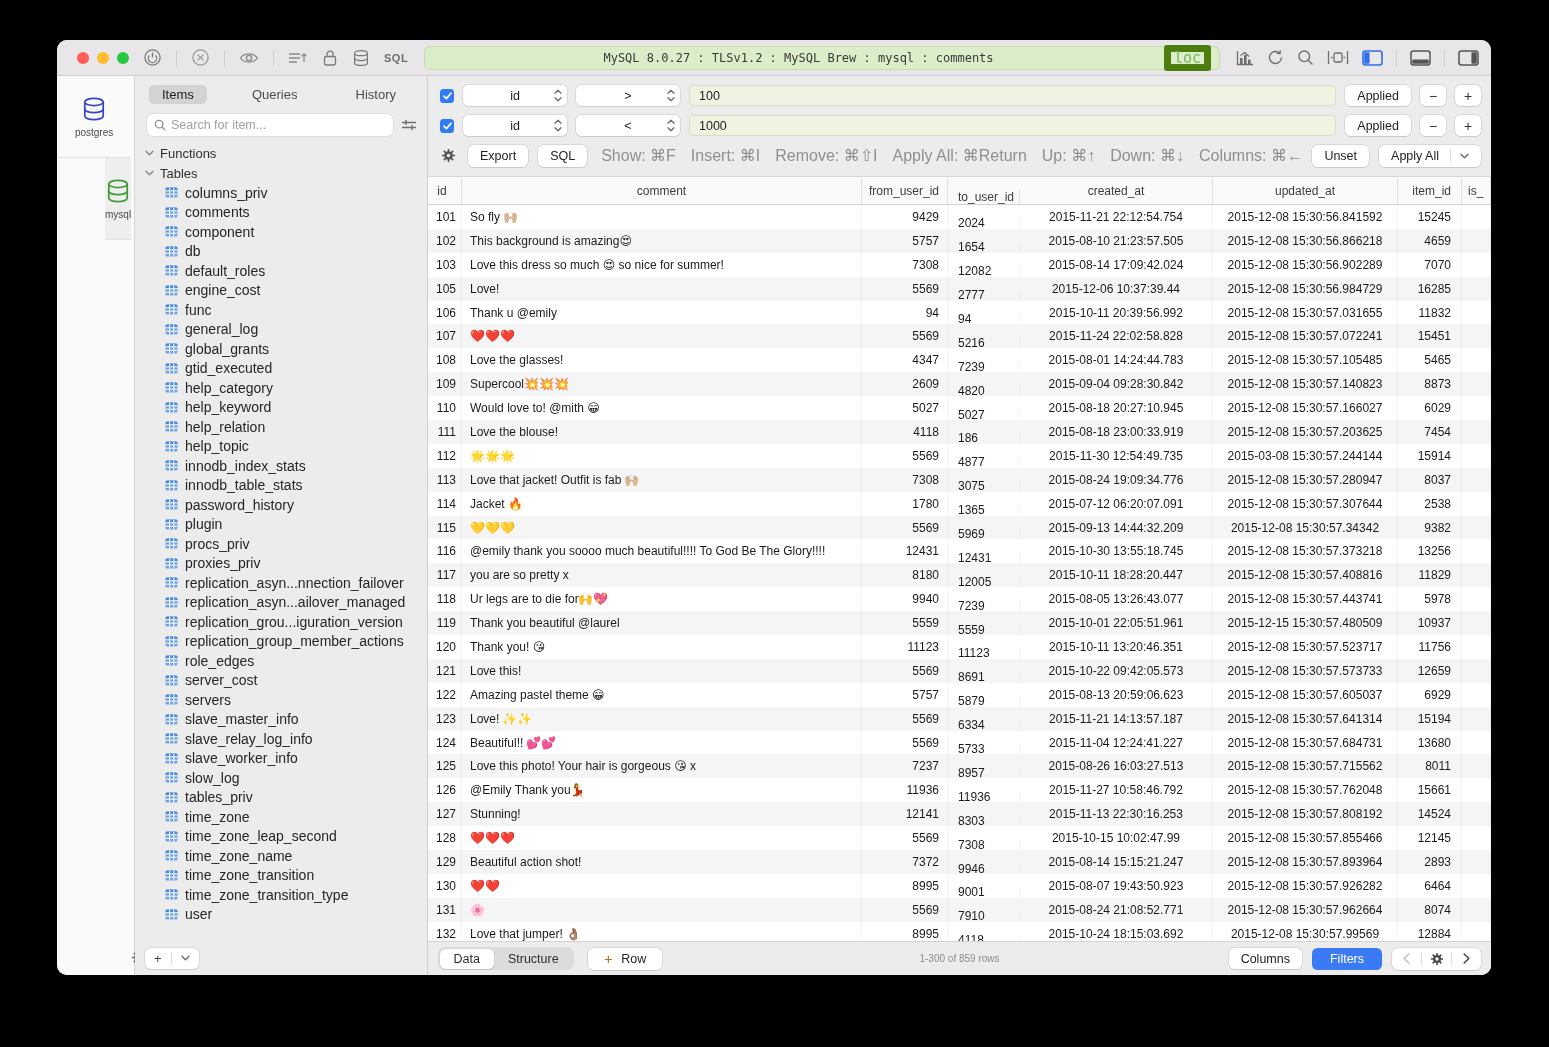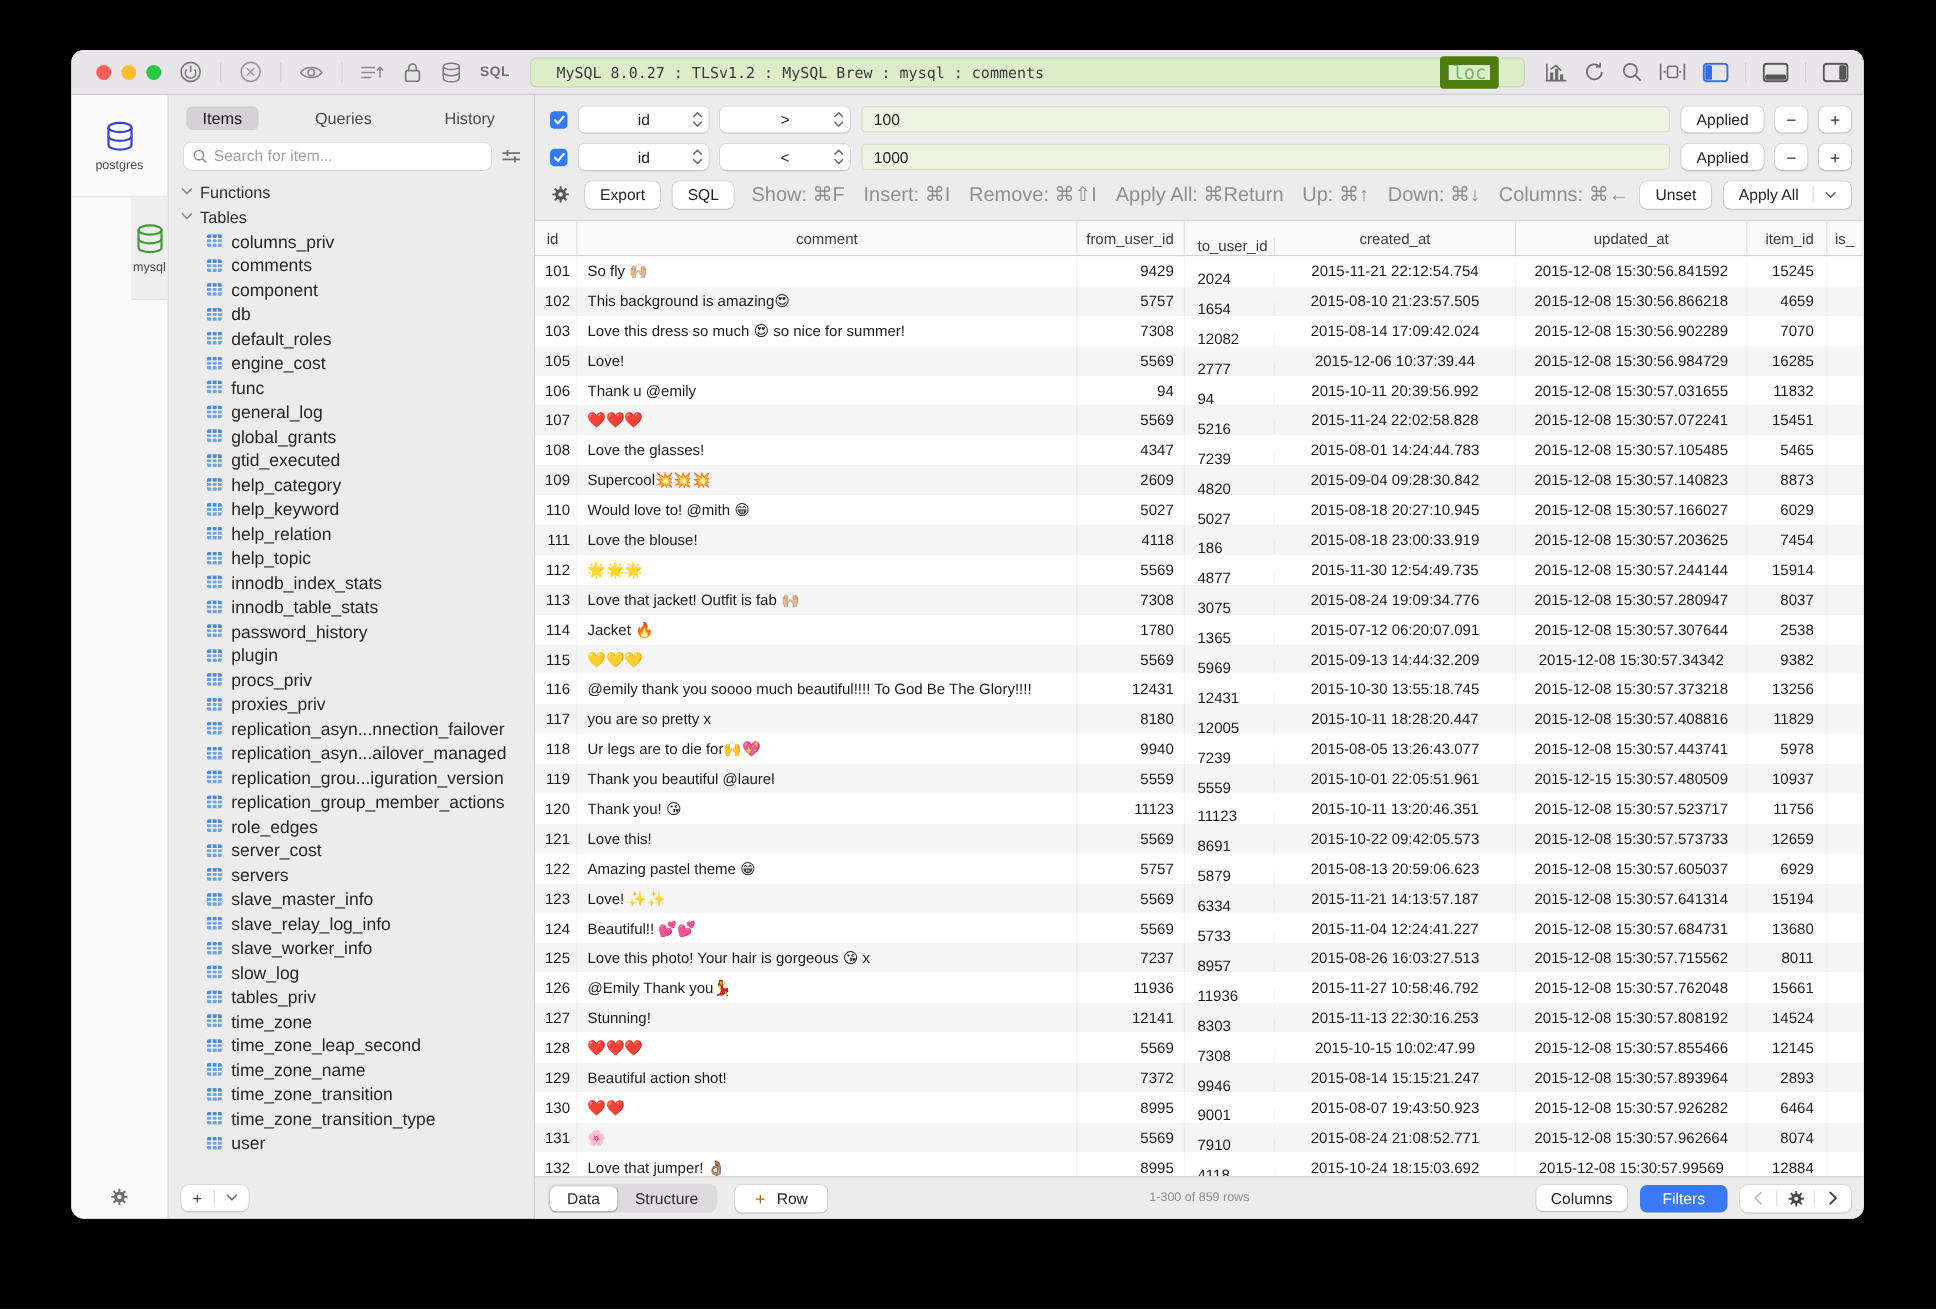--- a/index.html
+++ b/index.html
@@ -6,28 +6,28 @@
   html,body{width:1549px;height:1047px;background:#000;font-family:"Liberation Sans","DejaVu Sans",sans-serif;}
   .window{position:absolute;left:57px;top:40px;width:1434px;height:935px;background:#e5e5e5;border-radius:10px;overflow:hidden;box-shadow:0 22px 70px rgba(0,0,0,.6);display:flex;flex-direction:column;}
   
   .titlebar{height:36px;background:#e8e6e8;border-bottom:1px solid #cfcdcf;display:flex;align-items:center;padding:0 12px;flex:0 0 auto;}
   .lights{display:flex;gap:8px;margin:0 14px 0 8px;}
   .light{width:12px;height:12px;border-radius:50%;}
   .light.red{background:#ff5f57;}.light.yellow{background:#febc2e;}.light.green{background:#28c840;}
   .tb-icons{display:flex;align-items:center;gap:14px;color:#767676;}
   .tb-sep{width:1px;height:16px;background:#d2d0d2;}
   .sql-label{font-size:11px;font-weight:bold;color:#6e6e6e;letter-spacing:.5px;}
-  .title-box{flex:1;margin:0 16px;height:24px;background:#dcedca;border:1px solid #c6dcab;border-radius:5px;display:flex;align-items:center;padding:0 20px;}
+  .title-box{flex:1;margin:0 16px;height:24px;background:#dcedca;border:1px solid #c6dcab;border-radius:5px;display:flex;align-items:center;padding:0 8px;text-align:center;}
   .title-text{font-family:"DejaVu Sans Mono",monospace;font-size:12px;color:#3b3b3b;flex:1;white-space:nowrap;overflow:hidden;}
   .loc-badge{font-family:"DejaVu Sans Mono",monospace;font-size:15px;color:#74b65e;border:7px solid #4d7c0f;border-radius:3px;padding:0 3px;line-height:12px;}
   .tb-right{display:flex;align-items:center;gap:13px;color:#6e6e6e;}
   
   .body{flex:1;display:flex;min-height:0;}
   
-  .rail{width:78px;background:#fbfafb;border-right:1px solid #d6d4d6;display:flex;flex-direction:column;flex:0 0 auto;}
+  .rail{width:78px;background:#fbfafb;border-right:1px solid #d6d4d6;display:flex;flex-direction:row;flex:0 0 auto;}
   .conn{height:82px;display:flex;flex-direction:column;align-items:center;justify-content:center;gap:5px;border-bottom:1px solid #e4e2e4;cursor:default;}
   .conn.active{background:#efeeef;margin-left:48px;}
   .conn-label{font-size:10px;color:#4a4a4a;}
   .rail-bottom{margin-top:auto;display:flex;justify-content:center;padding:10px 0;}
   
   .sidebar{width:293px;background:#ececec;border-right:1px solid #d0ced0;display:flex;flex-direction:column;flex:0 0 auto;min-height:0;}
   .side-tabs{display:flex;align-items:center;justify-content:space-between;padding:9px 18px 4px 14px;}
   .side-tab{font-size:13px;color:#4c4c4c;padding:2px 13px;border-radius:5px;cursor:default;}
   .side-tab.active{background:#d4d2d4;color:#1c1c1c;}
   .search-row{display:flex;align-items:center;gap:8px;padding:6px 10px 4px 12px;}
@@ -1085,21 +1085,21 @@
     <div class="td c5">2015-12-08 15:30:57.203625</div>
     <div class="td c6">7454</div>
     <div class="td c7"></div>
   </div>
           <div class="trow">
     <div class="td c0">112</div>
     <div class="td c1">🌟🌟🌟</div>
     <div class="td c2">5569</div>
     <div class="td c3">4877</div>
     <div class="td c4">2015-11-30 12:54:49.735</div>
-    <div class="td c5">2015-12-08 15:30:57.244144</div>
+    <div class="td c5">2015-03-08 15:30:57.244144</div>
     <div class="td c6">15914</div>
     <div class="td c7"></div>
   </div>
           <div class="trow alt">
     <div class="td c0">113</div>
     <div class="td c1">Love that jacket! Outfit is fab 🙌🏼</div>
     <div class="td c2">7308</div>
     <div class="td c3">3075</div>
     <div class="td c4">2015-08-24 19:09:34.776</div>
     <div class="td c5">2015-12-08 15:30:57.280947</div>

